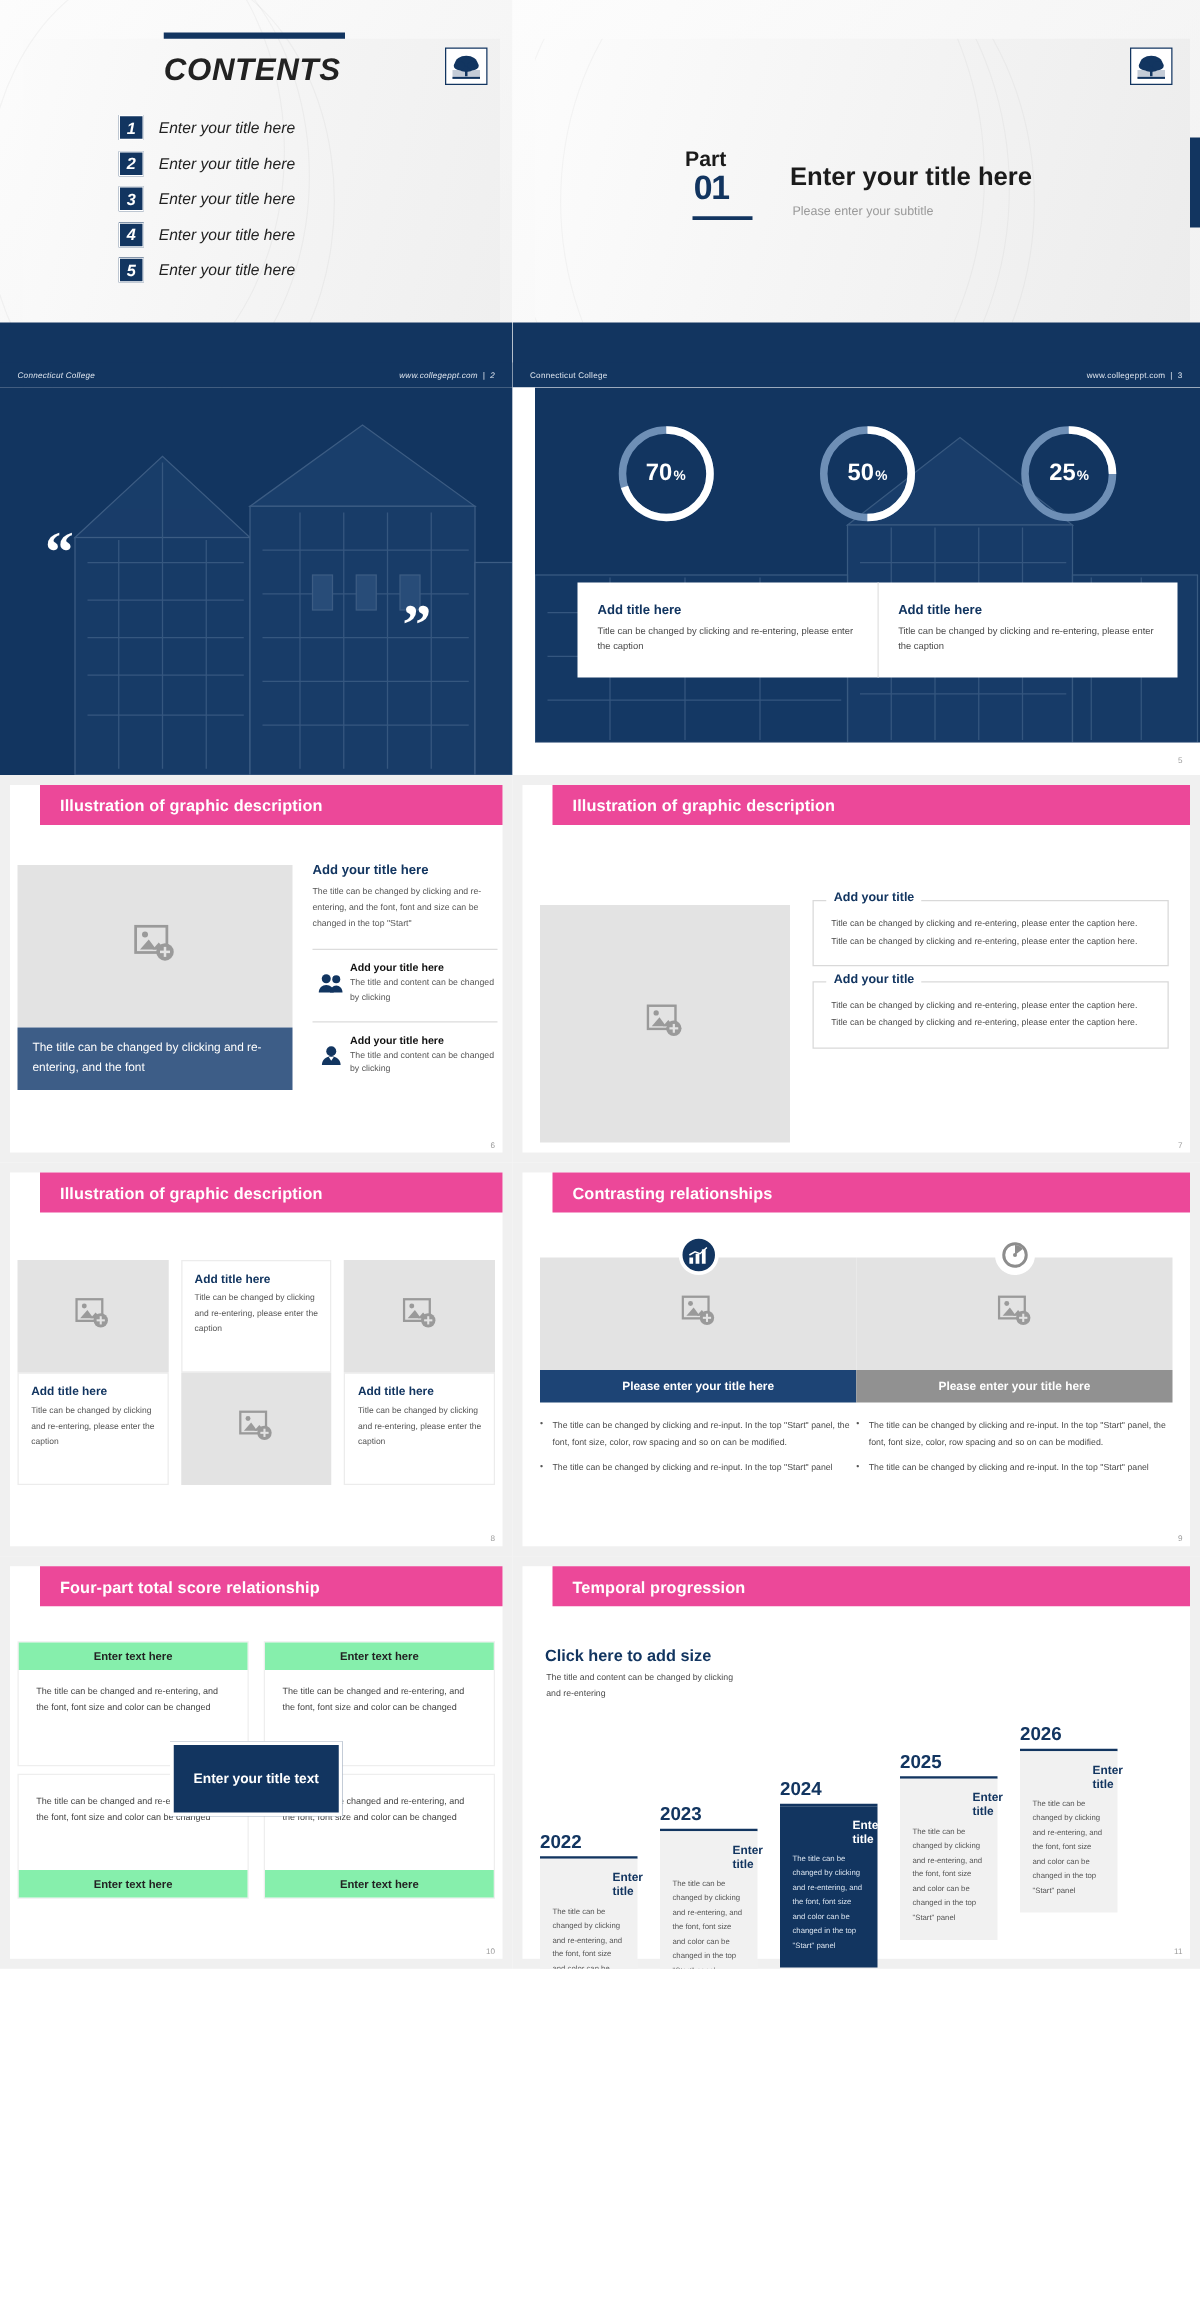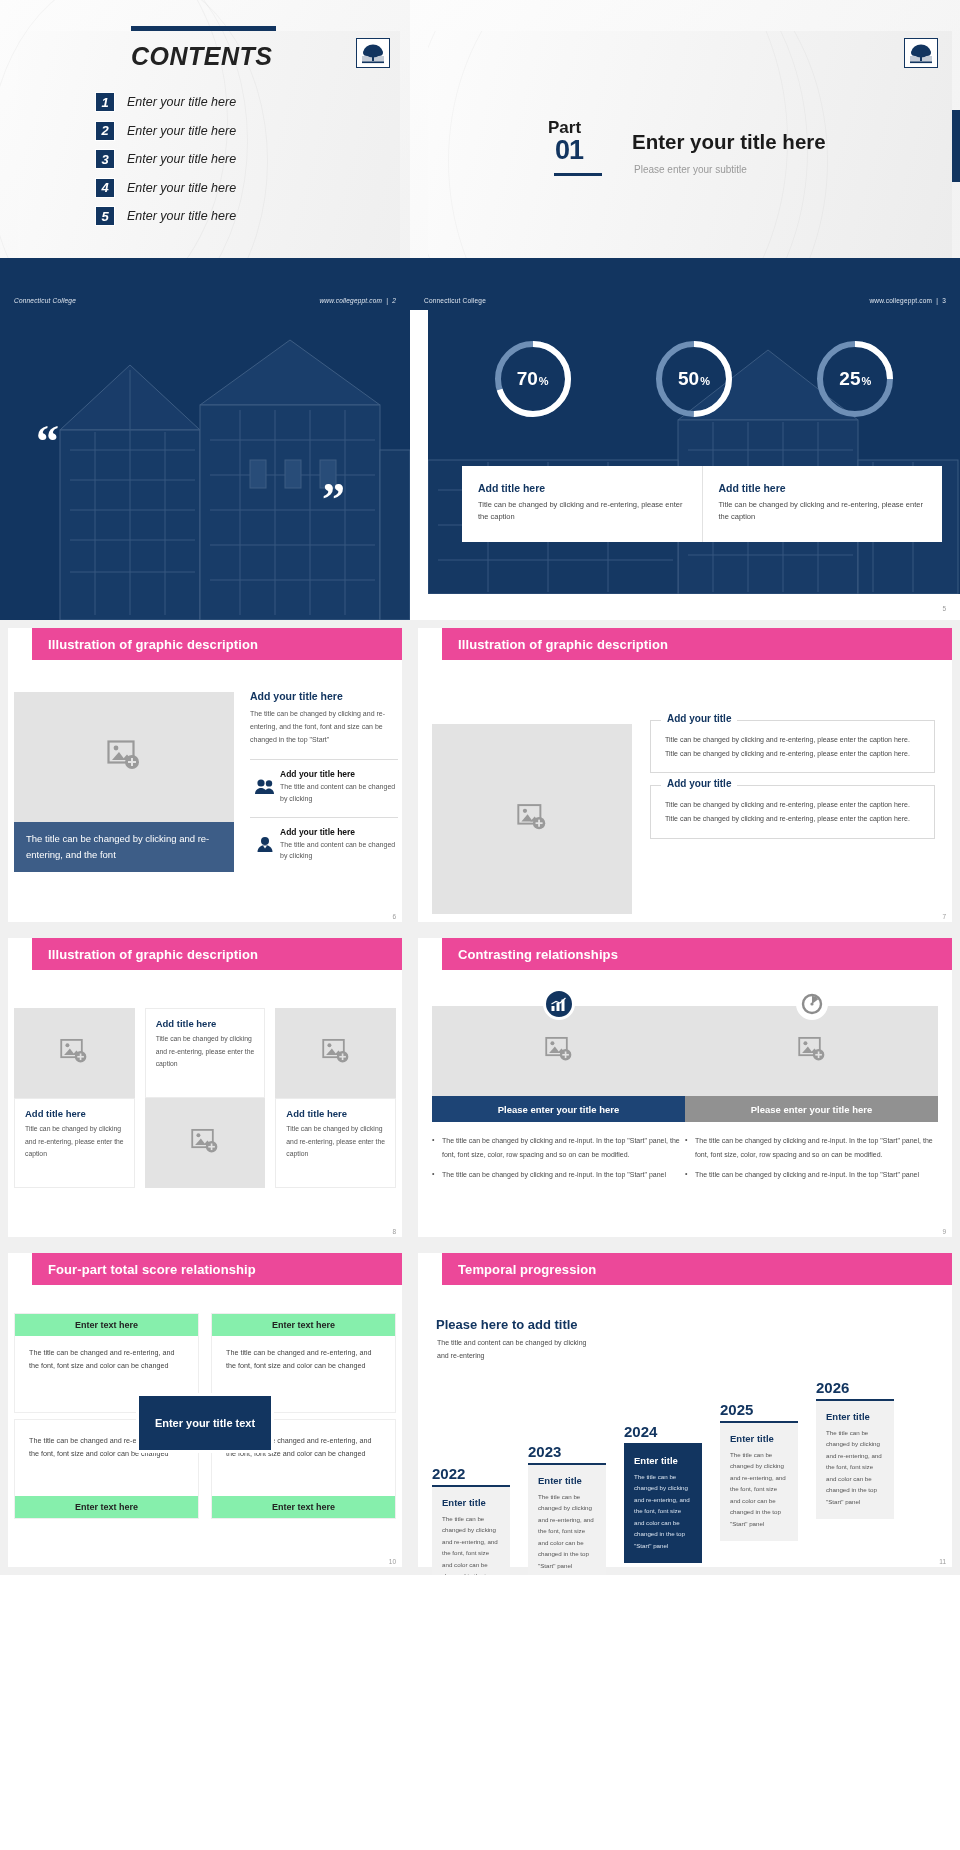--- a/index.html
+++ b/index.html
@@ -247,21 +247,21 @@
 
   
   .t11-title { position:absolute; left:26px; top:72px; font-size:13px; font-weight:bold; color:#123560; }
   .t11-sub { position:absolute; left:27px; top:92px; width:160px; font-size:7px; color:#4a4a4a; line-height:1.85; }
   .tl { position:absolute; left:22px; right:14px; top:100px; bottom:14px; }
   .tstep { position:absolute; width:78px; }
   .tstep .yr { font-size:15px; font-weight:bold; color:#123560; margin-bottom:3px; }
   .tstep .rule { height:2px; background:#123560; margin-bottom:0; }
   .tstep .bx { background:#f1f1f1; padding:10px 10px 12px; }
   .tstep.dark .bx { background:#123560; }
-  .tstep .bt { font-size:9.5px; font-weight:bold; color:#123560; margin-bottom:5px; }
+  .tstep .bt { font-size:9.5px; font-weight:bold; color:#123560; margin-bottom:5px;margin-left:48px; }
   .tstep.dark .bt { color:#fff; }
   .tstep .bb { font-size:6.2px; color:#555; line-height:1.85; }
   .tstep.dark .bb { color:#d8e2ee; }
 </style>
 </head>
 <body>
 
 <div class="deck">
 
   <div class="slide s2 r1">
@@ -733,21 +733,21 @@
     <div class="qcenter">Enter your title text</div>
     <div class="cpage">10</div>
   </div>
 
   <div class="slide s11 r5 cslide">
     <div class="cinner"></div>
     <div class="chead">
       <h2>Temporal progression</h2>
     </div>
 
-    <div class="t11-title">Please here to add title</div>
+    <div class="t11-title">Click here to add size</div>
     <div class="t11-sub">The title and content can be changed by clicking and re-entering</div>
 
     <div class="tl">
       <div class="tstep" style="left:0px; top:120px;">
         <div class="yr">2022</div>
         <div class="rule"></div>
         <div class="bx">
           <div class="bt">Enter title</div>
           <div class="bb">The title can be changed by clicking and re-entering, and the font, font size and color can be changed in the top "Start" panel</div>
         </div>

